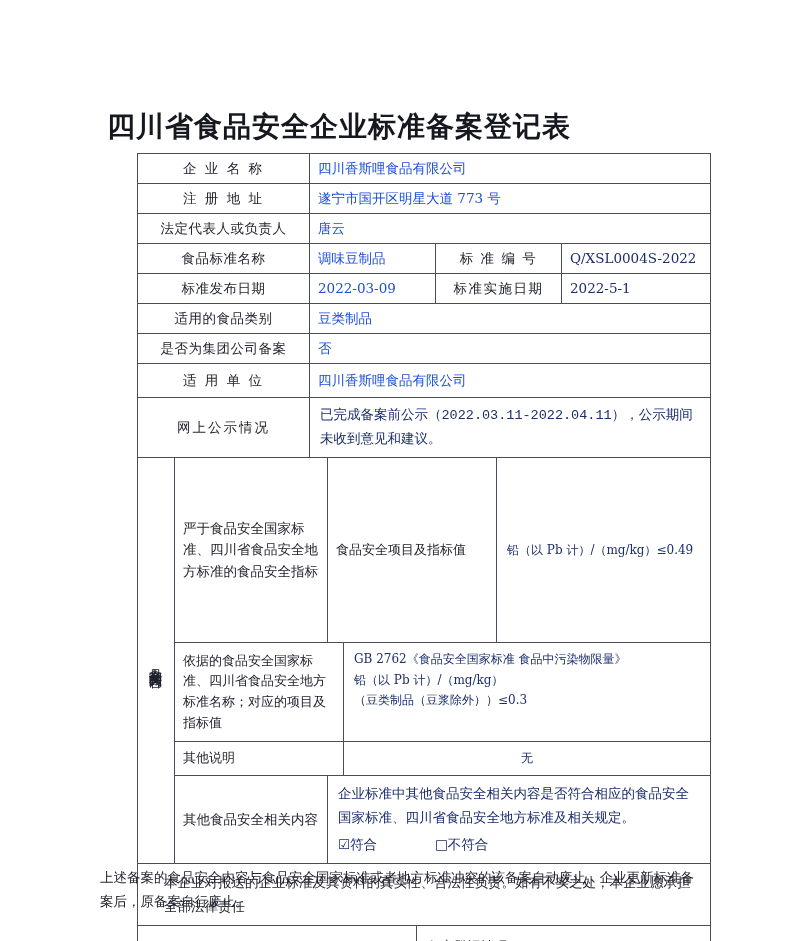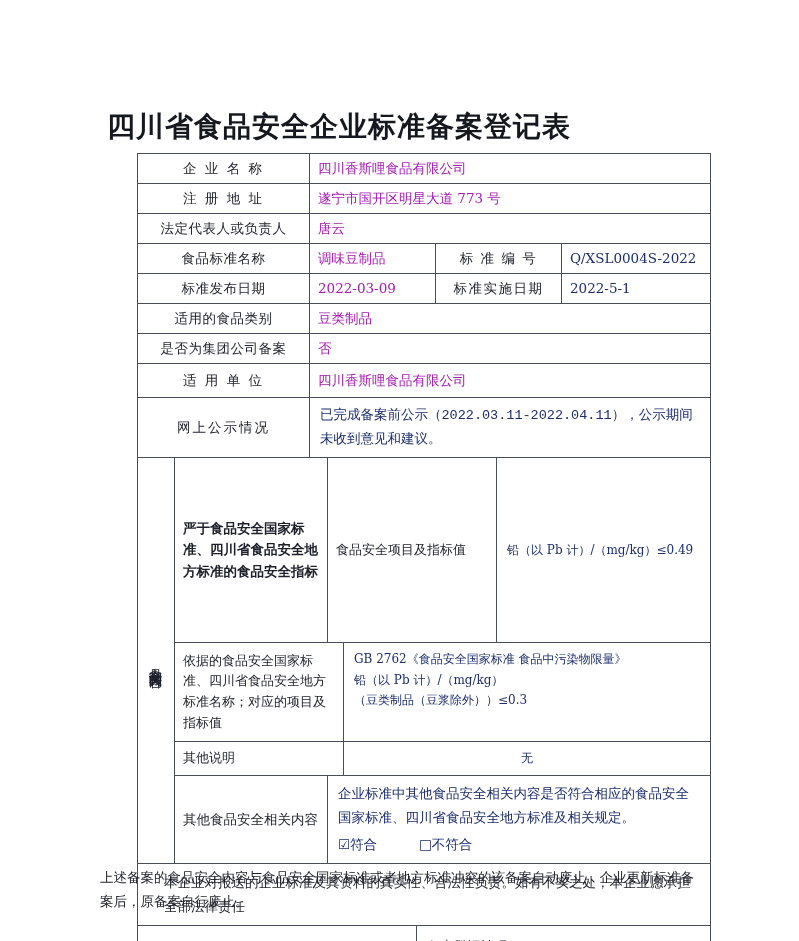--- a/index.html
+++ b/index.html
@@ -59,21 +59,21 @@
     width: 172px;
     min-width: 172px;
     justify-content: center;
     letter-spacing: 2px;
     color: #24262f;
   }
   .label.tight { letter-spacing: 0.5px; }
   .value {
     flex: 1;
     justify-content: flex-start;
-    color: #a21caf;
+    color: #1d4ed8;
   }
   .label2 {
     width: 126px;
     min-width: 126px;
     justify-content: center;
     letter-spacing: 1.5px;
   }
   .value2 {
     width: 148px;
     min-width: 148px;
@@ -120,21 +120,20 @@
   .scol-a {
     width: 136px;
     min-width: 136px;
     border-right: 1px solid #4a4e59;
     padding: 6px 8px;
     font-size: 13.5px;
     line-height: 1.6;
     display: flex;
     align-items: center;
     font-family: "DejaVu Serif", "Liberation Serif", serif;
-    font-weight: bold;
   }
   .scol-b {
     width: 152px;
     min-width: 152px;
     border-right: 1px solid #4a4e59;
     padding: 6px 8px;
     font-size: 13px;
     line-height: 1.6;
     display: flex;
     align-items: center;
@@ -164,21 +163,21 @@
     padding: 6px 8px;
     font-size: 13.5px;
     line-height: 1.6;
     display: flex;
     align-items: center;
     font-family: "DejaVu Serif", "Liberation Serif", serif;
   }
   .checks {
     margin-top: 4px;
     display: flex;
-    gap: 42px;
+    gap: 58px;
     color: #1b2d6b;
   }
   .declaration {
     padding: 7px 14px 7px 26px;
     font-size: 13.5px;
     line-height: 1.75;
     border-bottom: 1px solid #4a4e59;
     font-family: "DejaVu Serif", "Liberation Serif", serif;
   }
   .sign {

